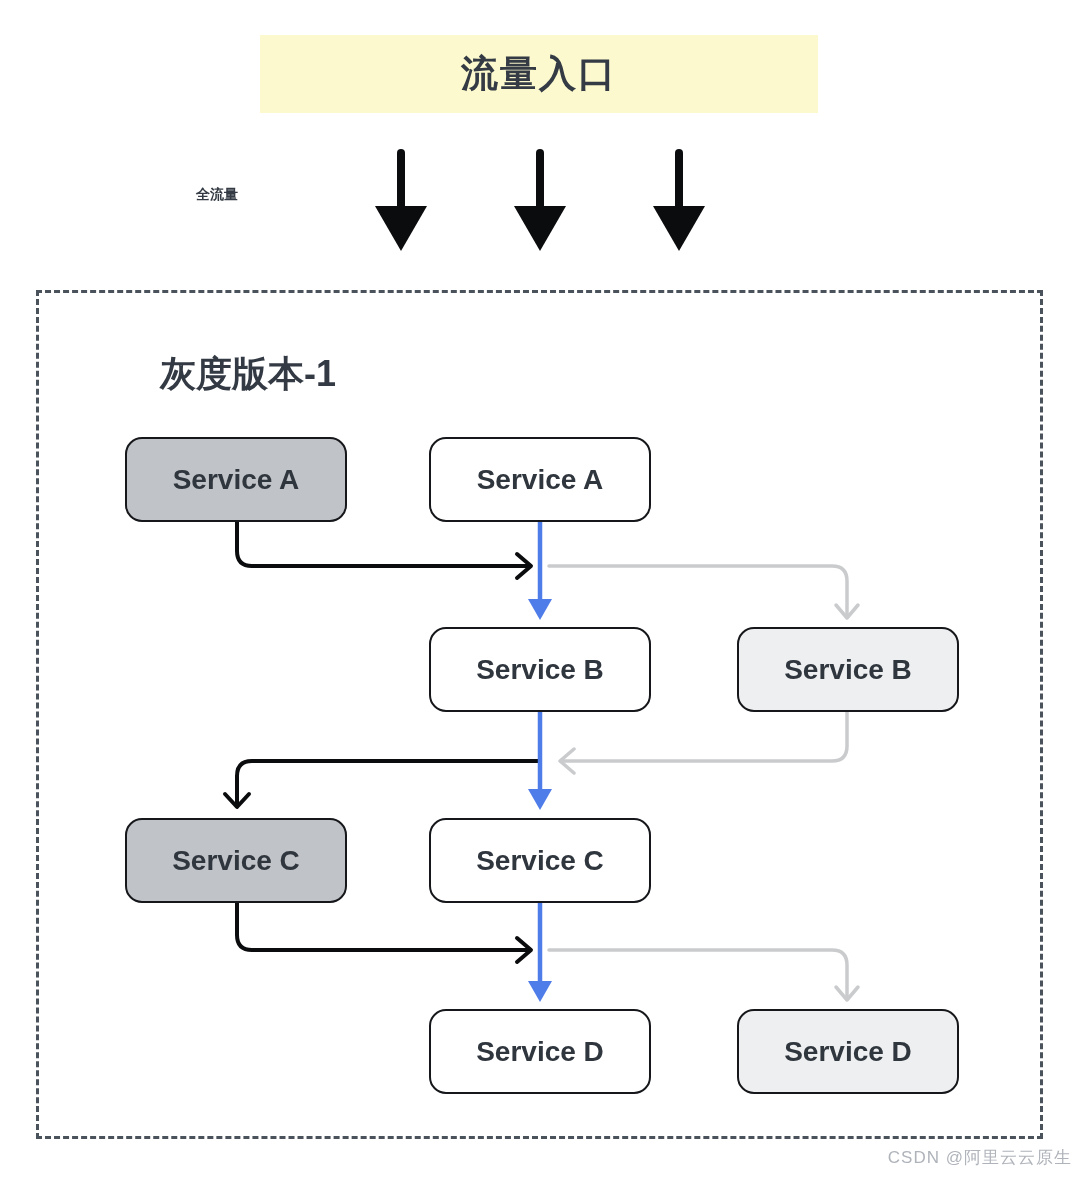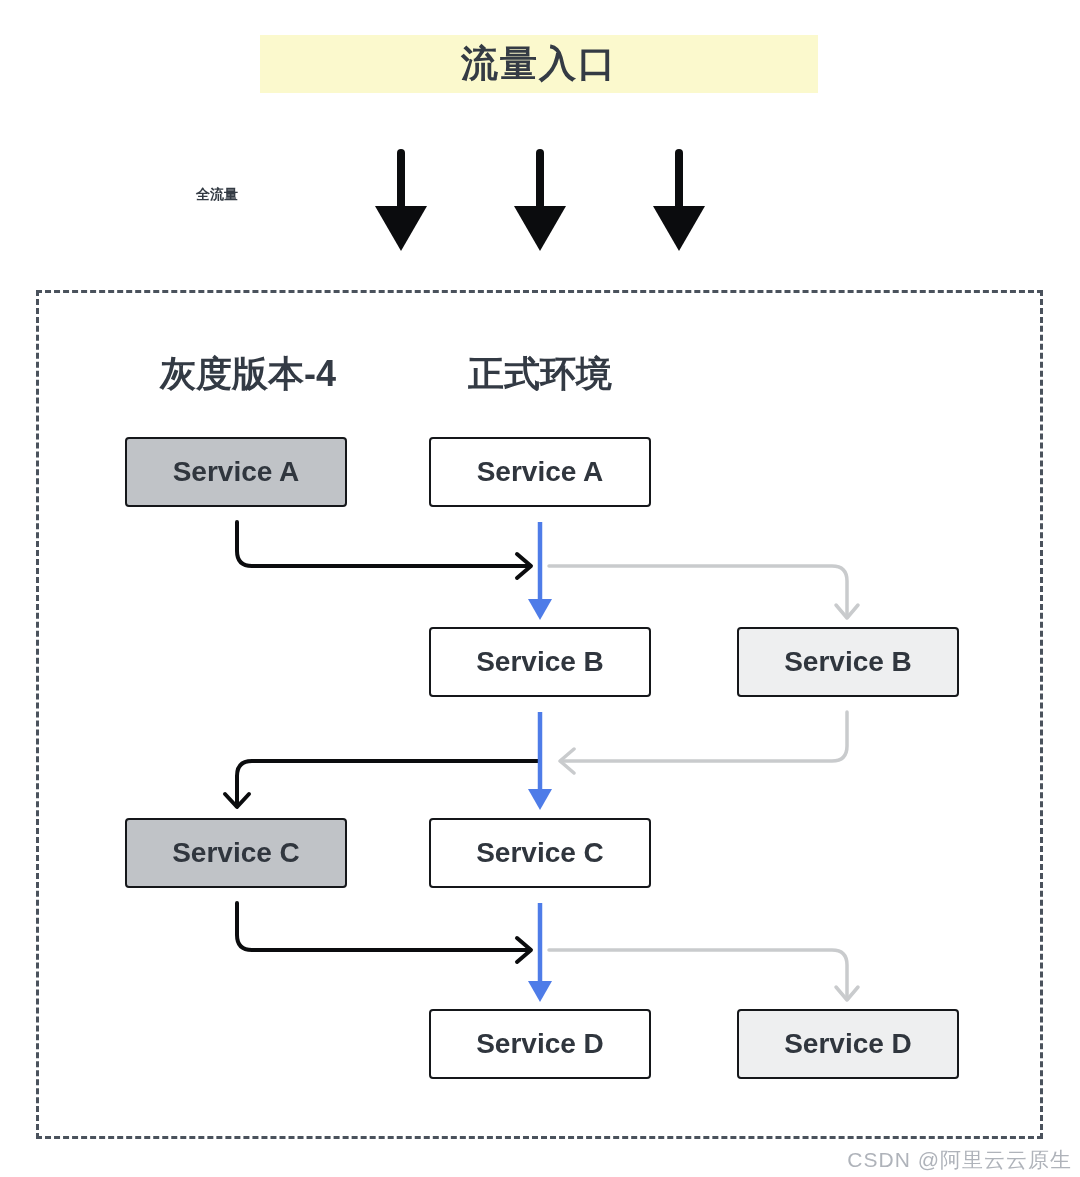--- a/index.html
+++ b/index.html
@@ -1,45 +1,45 @@
 <!DOCTYPE html>
 <html><head>
 <meta charset="utf-8">
 <style>
   html,body{margin:0;padding:0;background:#ffffff;}
   .page{
     position:relative;width:1080px;height:1177px;background:#ffffff;overflow:hidden;
     font-family:"Liberation Sans","DejaVu Sans",sans-serif;color:#333A44;
   }
   .entry-box{
-    position:absolute;left:260px;top:35px;width:558px;height:58px;
+    position:absolute;left:260px;top:35px;width:558px;height:78px;
     background:#FBF9CD;display:flex;align-items:center;justify-content:center;
     font-size:37px;font-weight:700;letter-spacing:2px;color:#343B44;
   }
   .full-traffic{
     position:absolute;left:196px;top:186px;font-size:14px;font-weight:700;color:#343B44;
   }
   .overlay{position:absolute;left:0;top:0;width:1080px;height:1177px;pointer-events:none;}
   .dashed-container{
     position:absolute;left:36px;top:290px;width:1001px;height:843px;
     border:3px dashed #4A525C;background:transparent;
   }
   .col-header{
     position:absolute;top:350px;width:320px;height:44px;text-align:center;
     font-size:36px;font-weight:700;color:#333A44;white-space:nowrap;
   }
   .node{
-    position:absolute;width:222px;height:70px;border:2.5px solid #15171A;border-radius:4px;
+    position:absolute;width:222px;height:85px;border:2.5px solid #15171A;border-radius:17px;
     display:flex;align-items:center;justify-content:center;
     font-size:28px;font-weight:700;color:#30363E;background:#ffffff;box-sizing:border-box;
   }
   .node.gray{background:#C0C3C7;}
   .node.light{background:#EEEFF0;}
   .watermark{
-    position:absolute;right:8px;top:1146px;font-size:21px;color:#AFB3BA;letter-spacing:1px;
+    position:absolute;right:8px;top:1146px;font-size:17px;color:#AFB3BA;letter-spacing:1px;
   }
 </style>
 </head>
 <body>
 
 <div class="page">
 
   <div class="entry-box">
     <span>流量入口</span>
   </div>
@@ -98,22 +98,21 @@
       <path d="M549,950 H832 Q847,950 847,965 V999"></path>
       <path d="M836,987 L847,1000 L858,987"></path>
     </g>
 
     <g>
       <line x1="540" y1="903" x2="540" y2="983" stroke="#4E7CE8" stroke-width="4.5"></line>
       <polygon points="540,1002 528,981 552,981" fill="#4E7CE8"></polygon>
     </g>
   </svg>
 
-  <div class="col-header" style="left:88px">灰度版本-4</div>
-  <div class="col-header" style="left:380px">正式环境</div>
+  <div class="col-header" style="left:88px">灰度版本-1</div>
 
   <div class="node gray" style="left:125px;top:437px">Service A</div>
   <div class="node" style="left:429px;top:437px">Service A</div>
   <div class="node" style="left:429px;top:627px">Service B</div>
   <div class="node light" style="left:737px;top:627px">Service B</div>
   <div class="node gray" style="left:125px;top:818px">Service C</div>
   <div class="node" style="left:429px;top:818px">Service C</div>
   <div class="node" style="left:429px;top:1009px">Service D</div>
   <div class="node light" style="left:737px;top:1009px">Service D</div>
 

